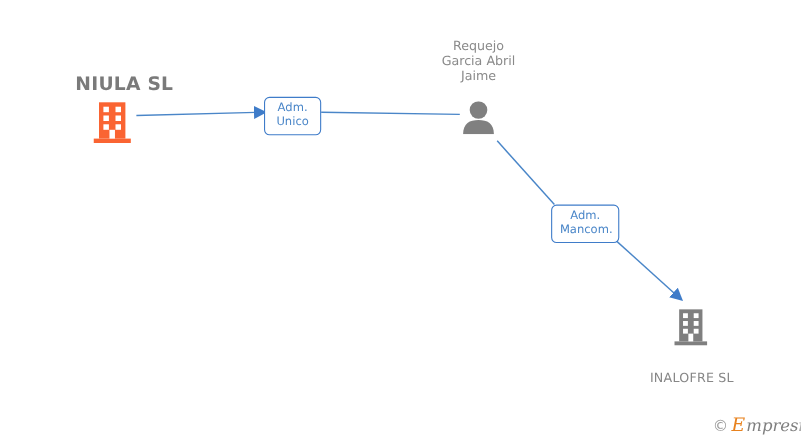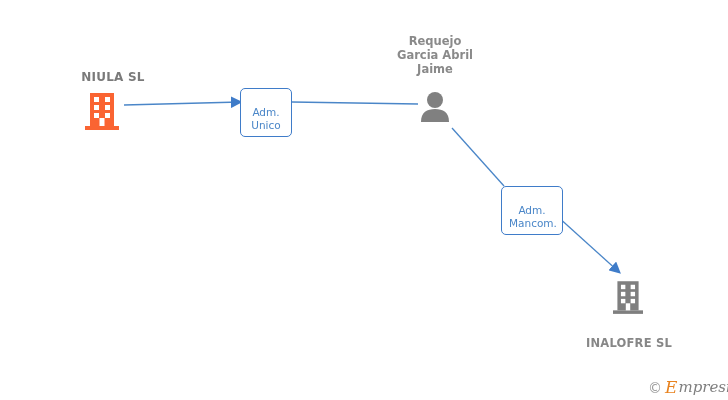--- a/index.html
+++ b/index.html
@@ -27,26 +27,25 @@
   .node {
     position: absolute;
   }
   .node-label {
     position: absolute;
     text-align: center;
     white-space: pre;
     line-height: 14px;
     color: #808080;
     font-size: 11.5px;
-    font-weight: bold;
   }
   .label-company-top {
     font-weight: bold;
     color: #7a7a7a;
-    font-size: 12px;
+    font-size: 17px;
     letter-spacing: 0.2px;
   }
   .label-company-bottom {
     color: #878787;
     font-size: 11.5px;
     letter-spacing: 0.2px;
   }
   .label-person {
     color: #8a8a8a;
     font-size: 11.5px;
@@ -54,21 +53,21 @@
   .edge-label {
     position: absolute;
     border: 1.3px solid #3f7cc9;
     border-radius: 5px;
     background: #ffffff;
     color: #4a86c8;
     font-size: 10.5px;
     line-height: 13px;
     text-align: center;
     white-space: pre;
-    padding: 17px 7px 4px 7px;
+    padding: 3px 7px 4px 7px;
     box-sizing: border-box;
   }
   .watermark {
     position: absolute;
     display: flex;
     align-items: center;
     gap: 3px;
   }
   .wm-c {
     color: #9a9a9a;

